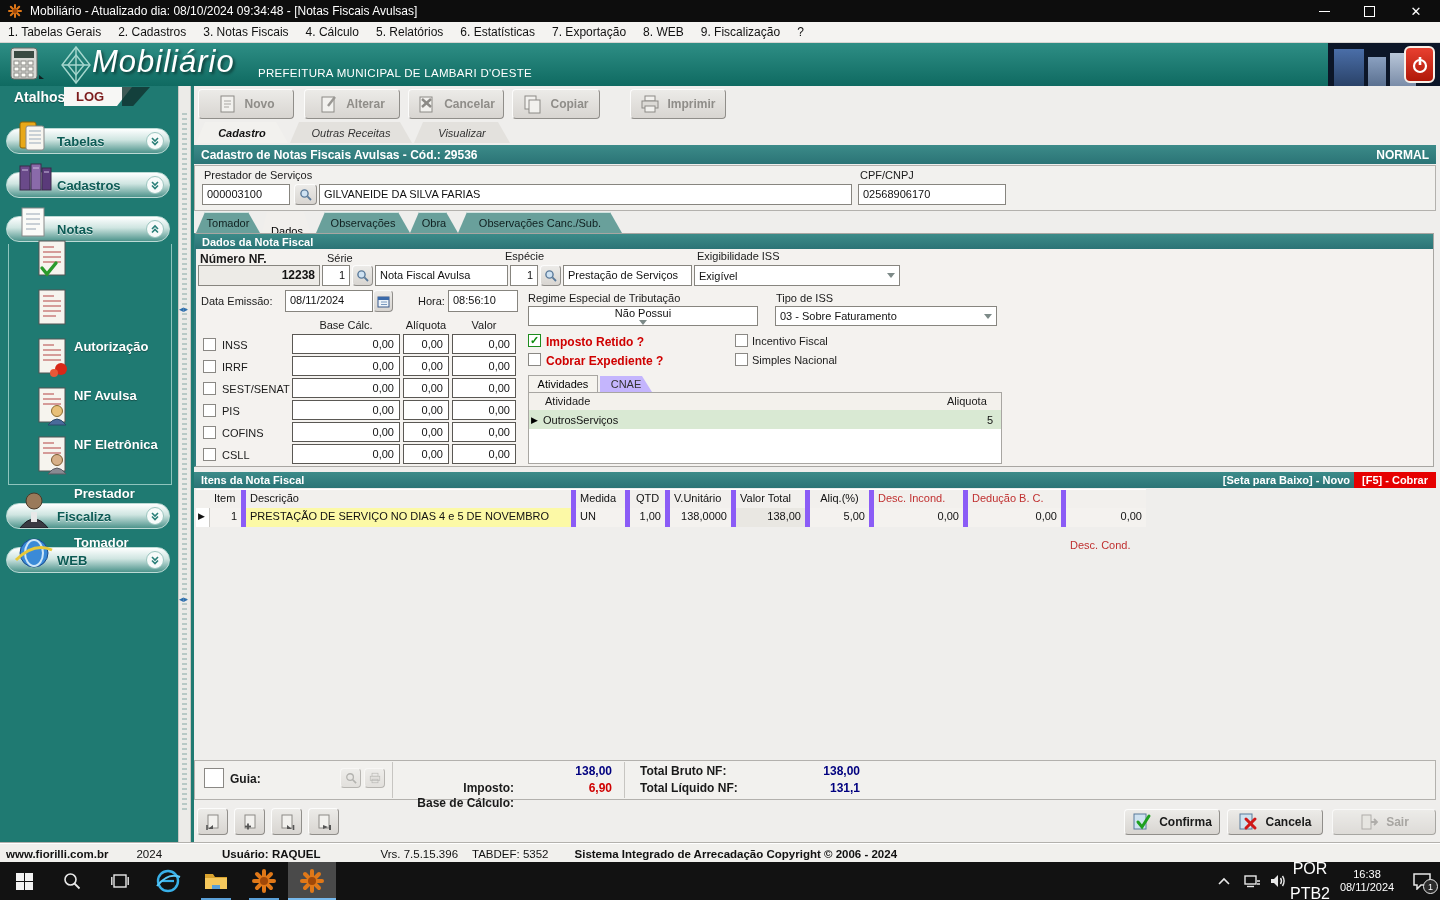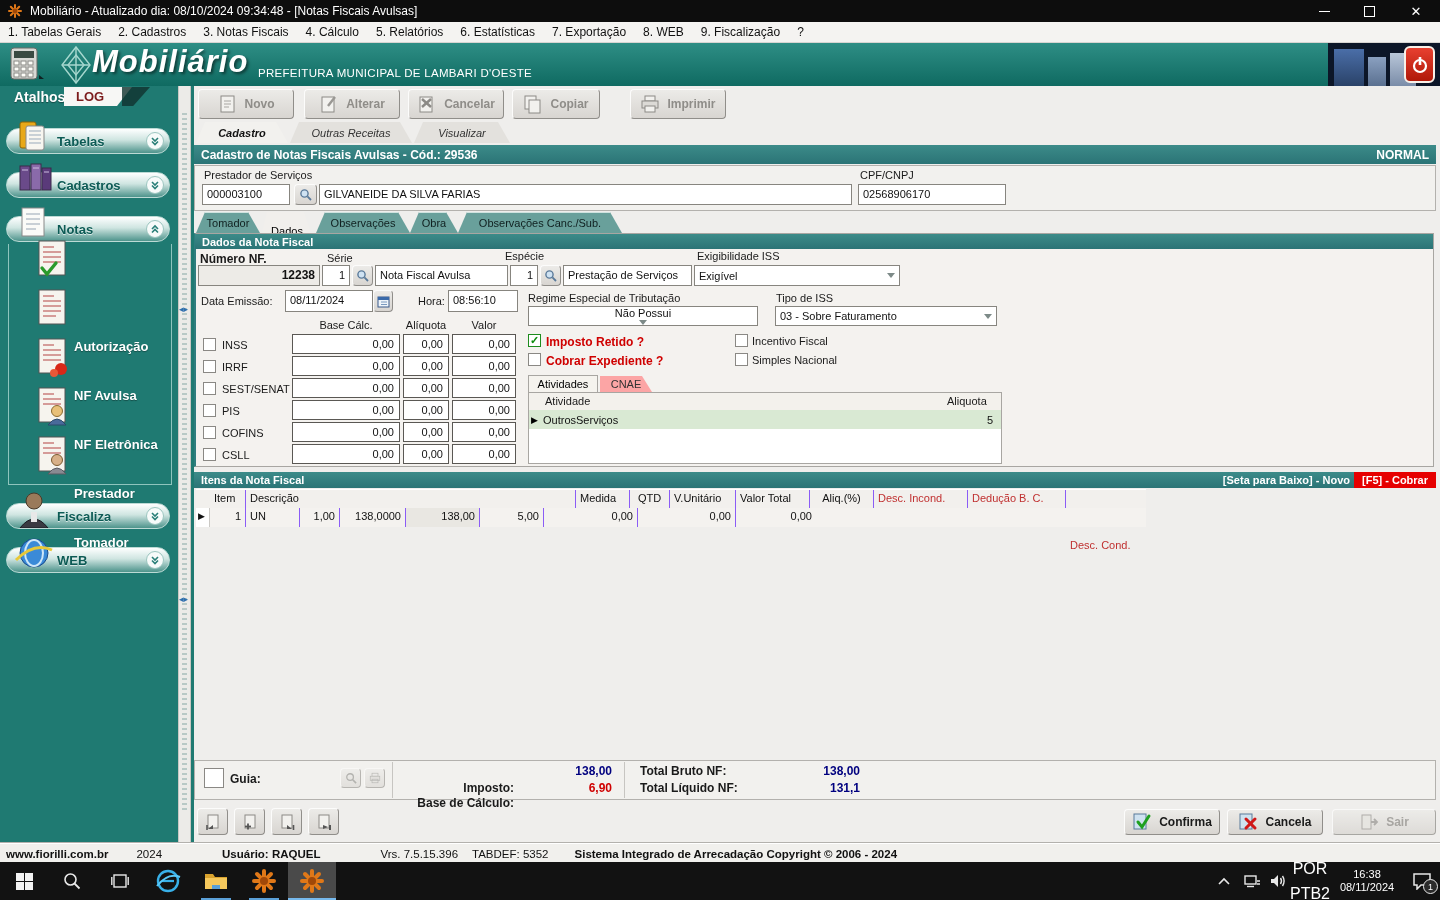--- a/index.html
+++ b/index.html
@@ -36,21 +36,21 @@
   .tab.inner-on{background:#f1efec;color:#000;}
   .grp{position:absolute;left:6px;width:164px;height:26px;border-radius:13px;
     background:linear-gradient(180deg,#feffff 0%,#cfe5e1 45%,#4e948c 100%);
     border:1px solid #bcdad5;display:flex;align-items:center;box-sizing:border-box;}
   .grp .txt{margin-left:50px;color:#0d5b55;font-weight:bold;font-size:13px;text-shadow:0 1px 0 rgba(255,255,255,.65);}
   .chev{position:absolute;right:5px;top:3px;width:18px;height:18px;border-radius:50%;background:#f7fbfa;
     border:1px solid #9cc6c0;display:flex;align-items:center;justify-content:center;box-sizing:border-box;}
   .sideitem-lbl{position:absolute;color:#fff;font-weight:bold;font-size:13px;white-space:nowrap;
     text-shadow:0 1px 1px rgba(0,0,0,.35);}
   .sep-v{position:absolute;width:1px;background:#c7c5c1;}
-  .cell{height:100%;box-sizing:border-box;padding:2px 4px;overflow:hidden;white-space:nowrap;border-right:1px solid #8b5cf6;}
+  .cell{height:100%;box-sizing:border-box;padding:2px 4px;overflow:hidden;white-space:nowrap;border-right:5px solid #8b5cf6;}
   .hrow{position:absolute;display:flex;background:#f2f0ed;border-top:1px solid #fff;border-bottom:1px solid #c9c7c3;}
   .drow{position:absolute;display:flex;background:#f4f2ef;}
   .navy{color:#00007f;font-weight:bold;}
   .redv{color:#cf0000;font-weight:bold;}
   .tbicon{width:20px;height:20px;flex:0 0 auto;}
 </style>
 </head>
 <body>
 
 <div class="screen">
@@ -107,21 +107,21 @@
       </g>
       <path d="M30 28 l5 4 h-5 z" fill="#102020"></path>
     </svg>
     <svg class="abs" style="left:58px;top:2px;" width="36" height="40" viewBox="0 0 36 40">
       <g fill="none" stroke="#bfe8df" stroke-width="1.4" opacity="0.85">
         <path d="M18 2 L32 20 L18 38 L4 20 Z"></path>
         <path d="M18 10 L26 20 L18 30 L10 20 Z"></path>
         <path d="M18 2 L18 38 M4 20 L32 20"></path>
       </g>
     </svg>
-    <span class="abs" style="left:92px;top:1px;font-size:31px;font-weight:bold;font-style:italic;color:#fff;text-shadow:2px 2px 3px rgba(0,0,0,.5);letter-spacing:1px;">Mobiliário</span>
+    <span class="abs" style="left:92px;top:1px;font-size:31px;font-weight:normal;font-style:italic;color:#fff;text-shadow:2px 2px 3px rgba(0,0,0,.5);letter-spacing:1px;">Mobiliário</span>
     <span class="abs" style="left:258px;top:24px;color:#fff;font-size:11.5px;letter-spacing:.3px;">PREFEITURA MUNICIPAL DE LAMBARI D'OESTE</span>
     <div class="abs" style="left:1328px;top:0;width:112px;height:43px;background:#0c1628;overflow:hidden;">
       <div class="abs" style="left:6px;top:6px;width:30px;height:37px;background:linear-gradient(180deg,#4a6ea8,#2a4268);"></div>
       <div class="abs" style="left:40px;top:14px;width:18px;height:29px;background:linear-gradient(180deg,#8aa0c0,#5a7090);"></div>
       <div class="abs" style="left:62px;top:10px;width:26px;height:33px;background:linear-gradient(180deg,#b8c6d8,#7a8ca8);"></div>
     </div>
     <div class="abs" style="left:1404px;top:3px;width:31px;height:37px;background:linear-gradient(180deg,#e84030,#b01808);border:2px solid #f8f0e8;border-radius:6px;display:flex;align-items:center;justify-content:center;box-sizing:border-box;">
       <svg width="18" height="18" viewBox="0 0 18 18">
         <circle cx="9" cy="10" r="6" fill="none" stroke="#fff" stroke-width="2.2"></circle>
         <line x1="9" y1="1" x2="9" y2="9" stroke="#fff" stroke-width="2.6"></line>
@@ -497,21 +497,21 @@
   <span class="cb" style="left:528px;top:353px;"></span>
   <span class="lbl bld" style="left:546px;top:354px;color:#cf0000;font-size:12px;">Cobrar Expediente ?</span>
   <span class="cb" style="left:735px;top:334px;"></span>
   <span class="lbl" style="left:752px;top:335px;">Incentivo Fiscal</span>
   <span class="cb" style="left:735px;top:353px;"></span>
   <span class="lbl" style="left:752px;top:354px;">Simples Nacional</span>
 
   <div class="tab inner-on" style="left:528px;top:375px;width:70px;height:17px;background:#f5f3ee;border:1px solid #a8a6a2;border-bottom:none;clip-path:none;">
     <span>Atividades</span>
   </div>
-  <div class="tab" style="left:600px;top:376px;width:52px;height:16px;background:#fca5a5;color:#333;clip-path:polygon(0 0,calc(100% - 10px) 0,100% 100%,0 100%);">
+  <div class="tab" style="left:600px;top:376px;width:52px;height:16px;background:#c4b5fd;color:#333;clip-path:polygon(0 0,calc(100% - 10px) 0,100% 100%,0 100%);">
     <span>CNAE</span>
   </div>
   <div class="abs" style="left:528px;top:392px;width:474px;height:72px;background:#fff;border:1px solid #a8a6a2;box-sizing:border-box;">
     <div class="abs" style="left:0;top:0;width:472px;height:17px;background:#f3f1ec;border-bottom:1px solid #c9c7c3;">
       <span class="lbl" style="left:16px;top:2px;">Atividade</span>
       <span class="lbl" style="left:418px;top:2px;">Aliquota</span>
     </div>
     <div class="abs" style="left:0;top:17px;width:472px;height:19px;background:#d9e9d3;display:flex;align-items:center;">
       <span style="width:12px;font-size:9px;color:#000;padding-left:2px;">▶</span>
       <span style="flex:1;">OutrosServiços</span>
@@ -535,20 +535,21 @@
     <div class="cell" style="width:74px;">Valor Total</div>
     <div class="cell" style="width:64px;text-align:center;">Aliq.(%)</div>
     <div class="cell" style="width:94px;color:#c03030;">Desc. Incond.</div>
     <div class="cell" style="width:98px;color:#c03030;">Dedução B. C.</div>
     <div class="cell" style="width:80px;color:#c03030;border-right:none;margin-top:47px;">Desc. Cond.</div>
   </div>
 
   <div class="drow" style="left:196px;top:508px;width:950px;height:19px;">
     <div class="cell" style="width:14px;background:#fff;font-size:9px;padding:3px 2px;border-right:1px solid #cbc9c5;">▶</div>
     <div class="cell num" style="width:36px;">1</div>
+    <div class="cell" style="width:330px;background:#fcf9a6;">PRESTAÇÃO DE SERVIÇO NO DIAS 4 e 5 DE NOVEMBRO</div>
     <div class="cell" style="width:54px;">UN</div>
     <div class="cell num" style="width:40px;">1,00</div>
     <div class="cell num" style="width:66px;">138,0000</div>
     <div class="cell num" style="width:74px;background:#e9e7e2;">138,00</div>
     <div class="cell num" style="width:64px;">5,00</div>
     <div class="cell num" style="width:94px;">0,00</div>
     <div class="cell num" style="width:98px;">0,00</div>
     <div class="cell num" style="width:80px;border-right:none;">0,00</div>
   </div>
 

